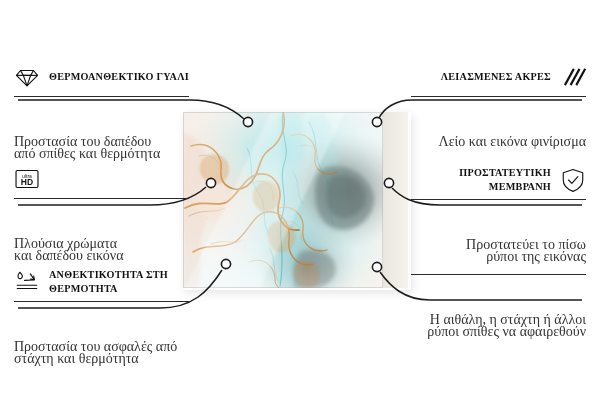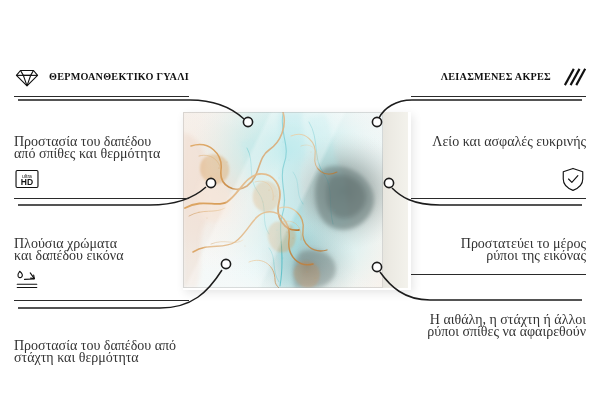--- a/index.html
+++ b/index.html
@@ -295,58 +295,60 @@
         <g fill="none" stroke="#111" stroke-width="1.4" stroke-linecap="round" stroke-linejoin="round">
           <path d="M7 4 C10.5 6.5 11 9.5 9.5 11 C8 12.5 5.5 12 5 10 C4.6 8.2 5.6 5.8 7 4 Z"></path>
           <path d="M20 6 L25 13"></path>
           <path d="M25 13 L20.4 12.4"></path>
           <path d="M25 13 L24.2 8.6"></path>
           <path d="M13 14 L24 13.6"></path>
           <path d="M4 20 H28"></path>
           <path d="M4 24 H28"></path>
         </g>
       </svg>
-    </div>
-    <div class="f-rule"></div>
-    <div class="f-desc">
-      <div>Προστασία του δαπέδου από</div>
+      <div class="f-title">ΑΝΘΕΚΤΙΚΟΤΗΤΑ ΣΤΗ ΘΕΡΜΟΤΗΤΑ</div>
+    </div>
+    <div class="f-rule"></div>
+    <div class="f-desc">
+      <div>Προστασία του ασφαλές από</div>
       <div>στάχτη και θερμότητα</div>
     </div>
   </div>
 
   <div class="feature right" id="feat-3">
     <div class="f-head">
       <svg class="f-icon" viewBox="0 0 32 32">
         <g stroke="#111" stroke-width="2.6" stroke-linecap="butt">
           <path d="M6 26 L17 6"></path>
           <path d="M13 26 L24 6"></path>
           <path d="M20 26 L31 6"></path>
         </g>
       </svg>
       <div class="f-title">ΛΕΙΑΣΜΕΝΕΣ ΑΚΡΕΣ</div>
     </div>
     <div class="f-rule"></div>
     <div class="f-desc">
-      <div>Λείο και ασφαλές ευκρινής</div>
+      <div>Λείο και εικόνα φινίρισμα</div>
       <div></div>
     </div>
   </div>
 
   <div class="feature right" id="feat-4">
     <div class="f-head">
       <svg class="f-icon" viewBox="0 0 32 32">
         <g fill="none" stroke="#111" stroke-width="1.4" stroke-linecap="round" stroke-linejoin="round">
           <path d="M16 3 L28 7 V16 C28 23 22.5 27.5 16 30 C9.5 27.5 4 23 4 16 V7 Z"></path>
           <path d="M10.5 16 L14.6 20.2 L22 11.8"></path>
         </g>
       </svg>
-    </div>
-    <div class="f-rule"></div>
-    <div class="f-desc">
-      <div>Προστατεύει το μέρος</div>
+      <div class="f-title">ΠΡΟΣΤΑΤΕΥΤΙΚΗ ΜΕΜΒΡΑΝΗ</div>
+    </div>
+    <div class="f-rule"></div>
+    <div class="f-desc">
+      <div>Προστατεύει το πίσω</div>
       <div>ρύποι της εικόνας</div>
     </div>
   </div>
 
   <div class="feature right" id="feat-5">
     <div class="f-rule"></div>
     <div class="f-desc">
       <div>Η αιθάλη, η στάχτη ή άλλοι</div>
       <div>ρύποι σπίθες να αφαιρεθούν</div>
     </div>

